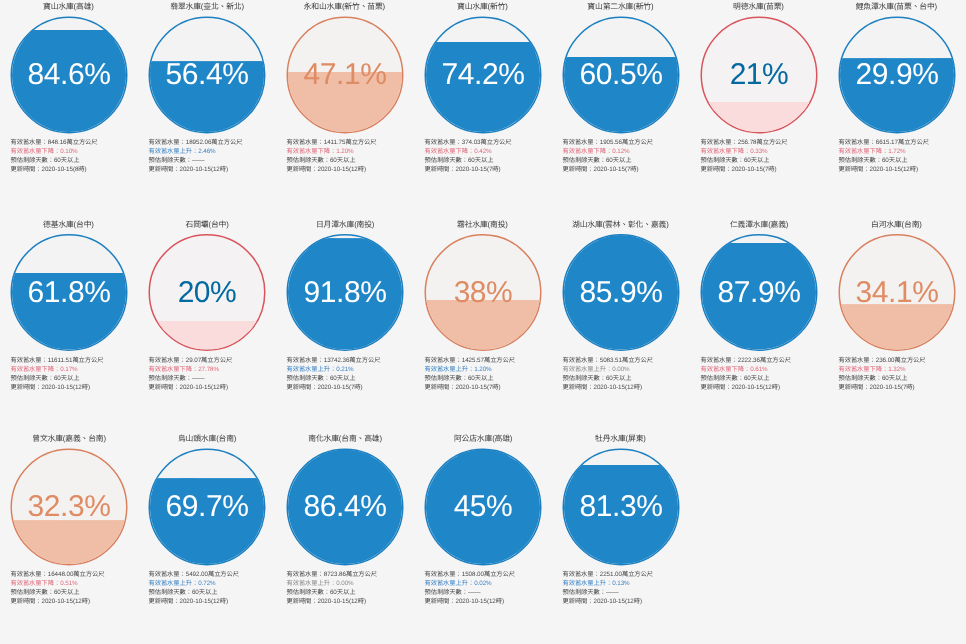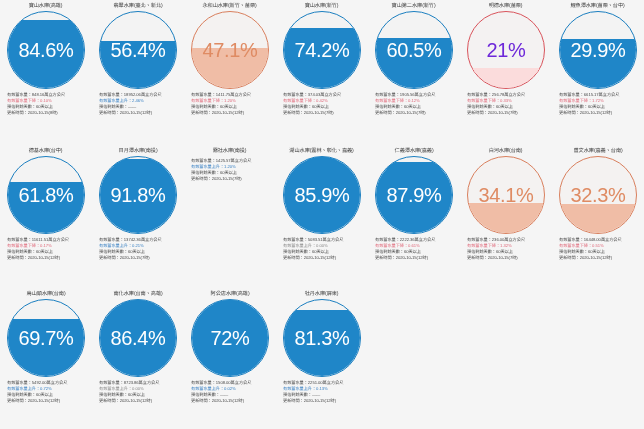--- a/index.html
+++ b/index.html
@@ -82,21 +82,21 @@
   .t-blue .gauge { border-color: #1b7fc0; }
   .t-blue .fill, .t-blue .wave { background-color: #1f86c8; color: #1f86c8; }
   .t-blue .pct { color: #ffffff; }
 
   .t-orange .gauge { border-color: #d9805e; background: #f4f2f1; }
   .t-orange .fill, .t-orange .wave { background-color: #f0bda6; color: #f0bda6; }
   .t-orange .pct { color: #df8b63; }
 
   .t-red .gauge { border-color: #d9545c; background: #f4f2f2; }
   .t-red .fill, .t-red .wave { background-color: #fbdcdc; color: #fbdcdc; }
-  .t-red .pct { color: #6d28d9; }
+  .t-red .pct { color: #0369a1; }
 
   .details {
     margin-top: 3px;
     width: 88px;
     padding-left: 5px;
     font-size: 4.2px;
     line-height: 6.1px;
     color: #4a4a4a;
     letter-spacing: -0.05px;
   }
@@ -231,38 +231,61 @@
         </div>
         <div class="pct">61.8%</div>
       </div>
       <div class="details">
         <div class="d-wrap">有效蓄水量：11611.51萬立方公尺</div>
         <div class="d-change-down">有效蓄水量下降：0.17%</div>
         <div>預估剩餘天數：60天以上</div>
         <div>更新時間：2020-10-15(12時)</div>
       </div>
     </div>
+    <div class="tile t-red">
+      <div class="tile-title">石岡壩(台中)</div>
+      <div class="gauge-wrap">
+        <div class="gauge">
+          <div class="fill" style="height: 20%;"></div>
+          <div class="wave" style="bottom: calc(20% - 3px);"></div>
+        </div>
+        <div class="pct">20%</div>
+      </div>
+      <div class="details">
+        <div class="d-wrap">有效蓄水量：29.07萬立方公尺</div>
+        <div class="d-change-down">有效蓄水量下降：27.78%</div>
+        <div>預估剩餘天數：——</div>
+        <div>更新時間：2020-10-15(12時)</div>
+      </div>
+    </div>
     <div class="tile t-blue">
       <div class="tile-title">日月潭水庫(南投)</div>
       <div class="gauge-wrap">
         <div class="gauge">
           <div class="fill" style="height: 91.8%;"></div>
           <div class="wave" style="bottom: calc(91.8% - 3px);"></div>
         </div>
         <div class="pct">91.8%</div>
       </div>
       <div class="details">
         <div class="d-wrap">有效蓄水量：13742.36萬立方公尺</div>
         <div class="d-change-up">有效蓄水量上升：0.21%</div>
         <div>預估剩餘天數：60天以上</div>
         <div>更新時間：2020-10-15(7時)</div>
       </div>
     </div>
     <div class="tile t-orange">
       <div class="tile-title">霧社水庫(南投)</div>
+      <div class="gauge-wrap">
+        <div class="gauge">
+          <div class="fill" style="height: 38%;"></div>
+          <div class="wave" style="bottom: calc(38% - 3px);"></div>
+        </div>
+        <div class="pct">38%</div>
+      </div>
       <div class="details">
         <div class="d-wrap">有效蓄水量：1425.57萬立方公尺</div>
         <div class="d-change-up">有效蓄水量上升：1.20%</div>
         <div>預估剩餘天數：60天以上</div>
         <div>更新時間：2020-10-15(7時)</div>
       </div>
     </div>
     <div class="tile t-blue">
       <div class="tile-title">湖山水庫(雲林、彰化、嘉義)</div>
       <div class="gauge-wrap">
@@ -359,21 +382,21 @@
         <div>更新時間：2020-10-15(12時)</div>
       </div>
     </div>
     <div class="tile t-blue">
       <div class="tile-title">阿公店水庫(高雄)</div>
       <div class="gauge-wrap">
         <div class="gauge">
           <div class="fill" style="height: 99%;"></div>
           <div class="wave" style="bottom: calc(99% - 3px);"></div>
         </div>
-        <div class="pct">72%</div>
+        <div class="pct">45%</div>
       </div>
       <div class="details">
         <div class="d-wrap">有效蓄水量：1508.00萬立方公尺</div>
         <div class="d-change-up">有效蓄水量上升：0.02%</div>
         <div>預估剩餘天數：——</div>
         <div>更新時間：2020-10-15(12時)</div>
       </div>
     </div>
     <div class="tile t-blue">
       <div class="tile-title">牡丹水庫(屏東)</div>

